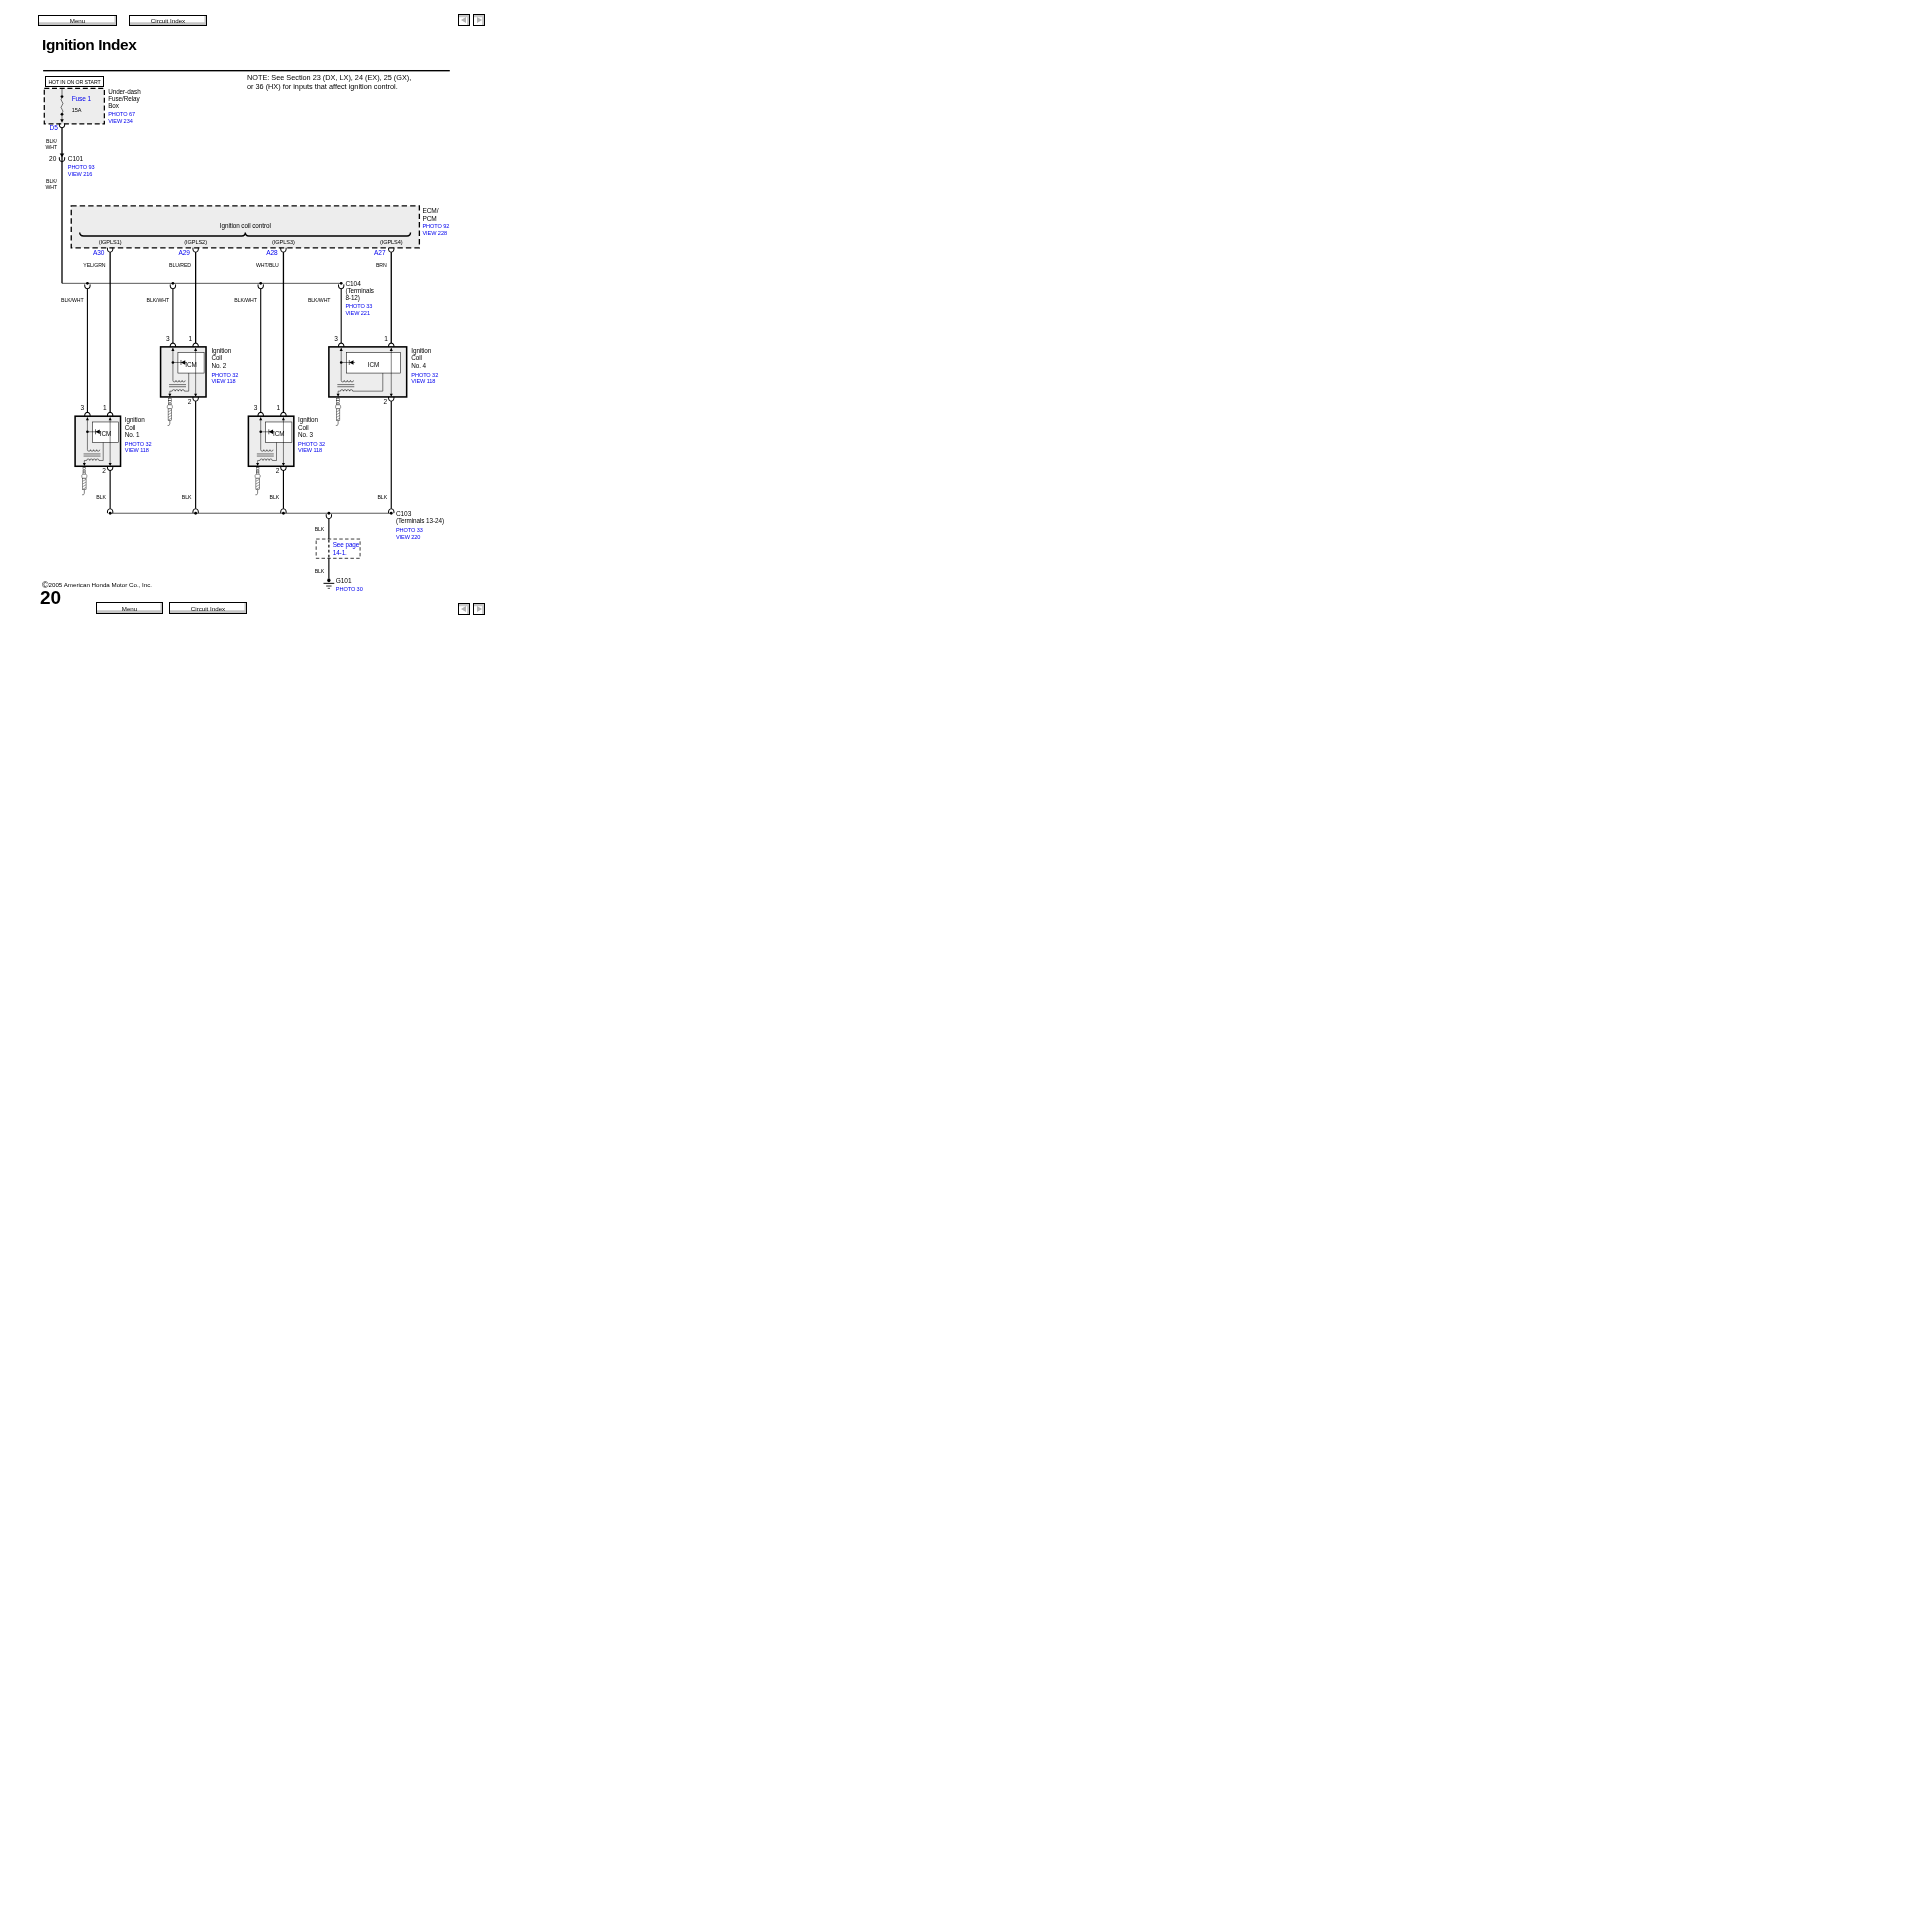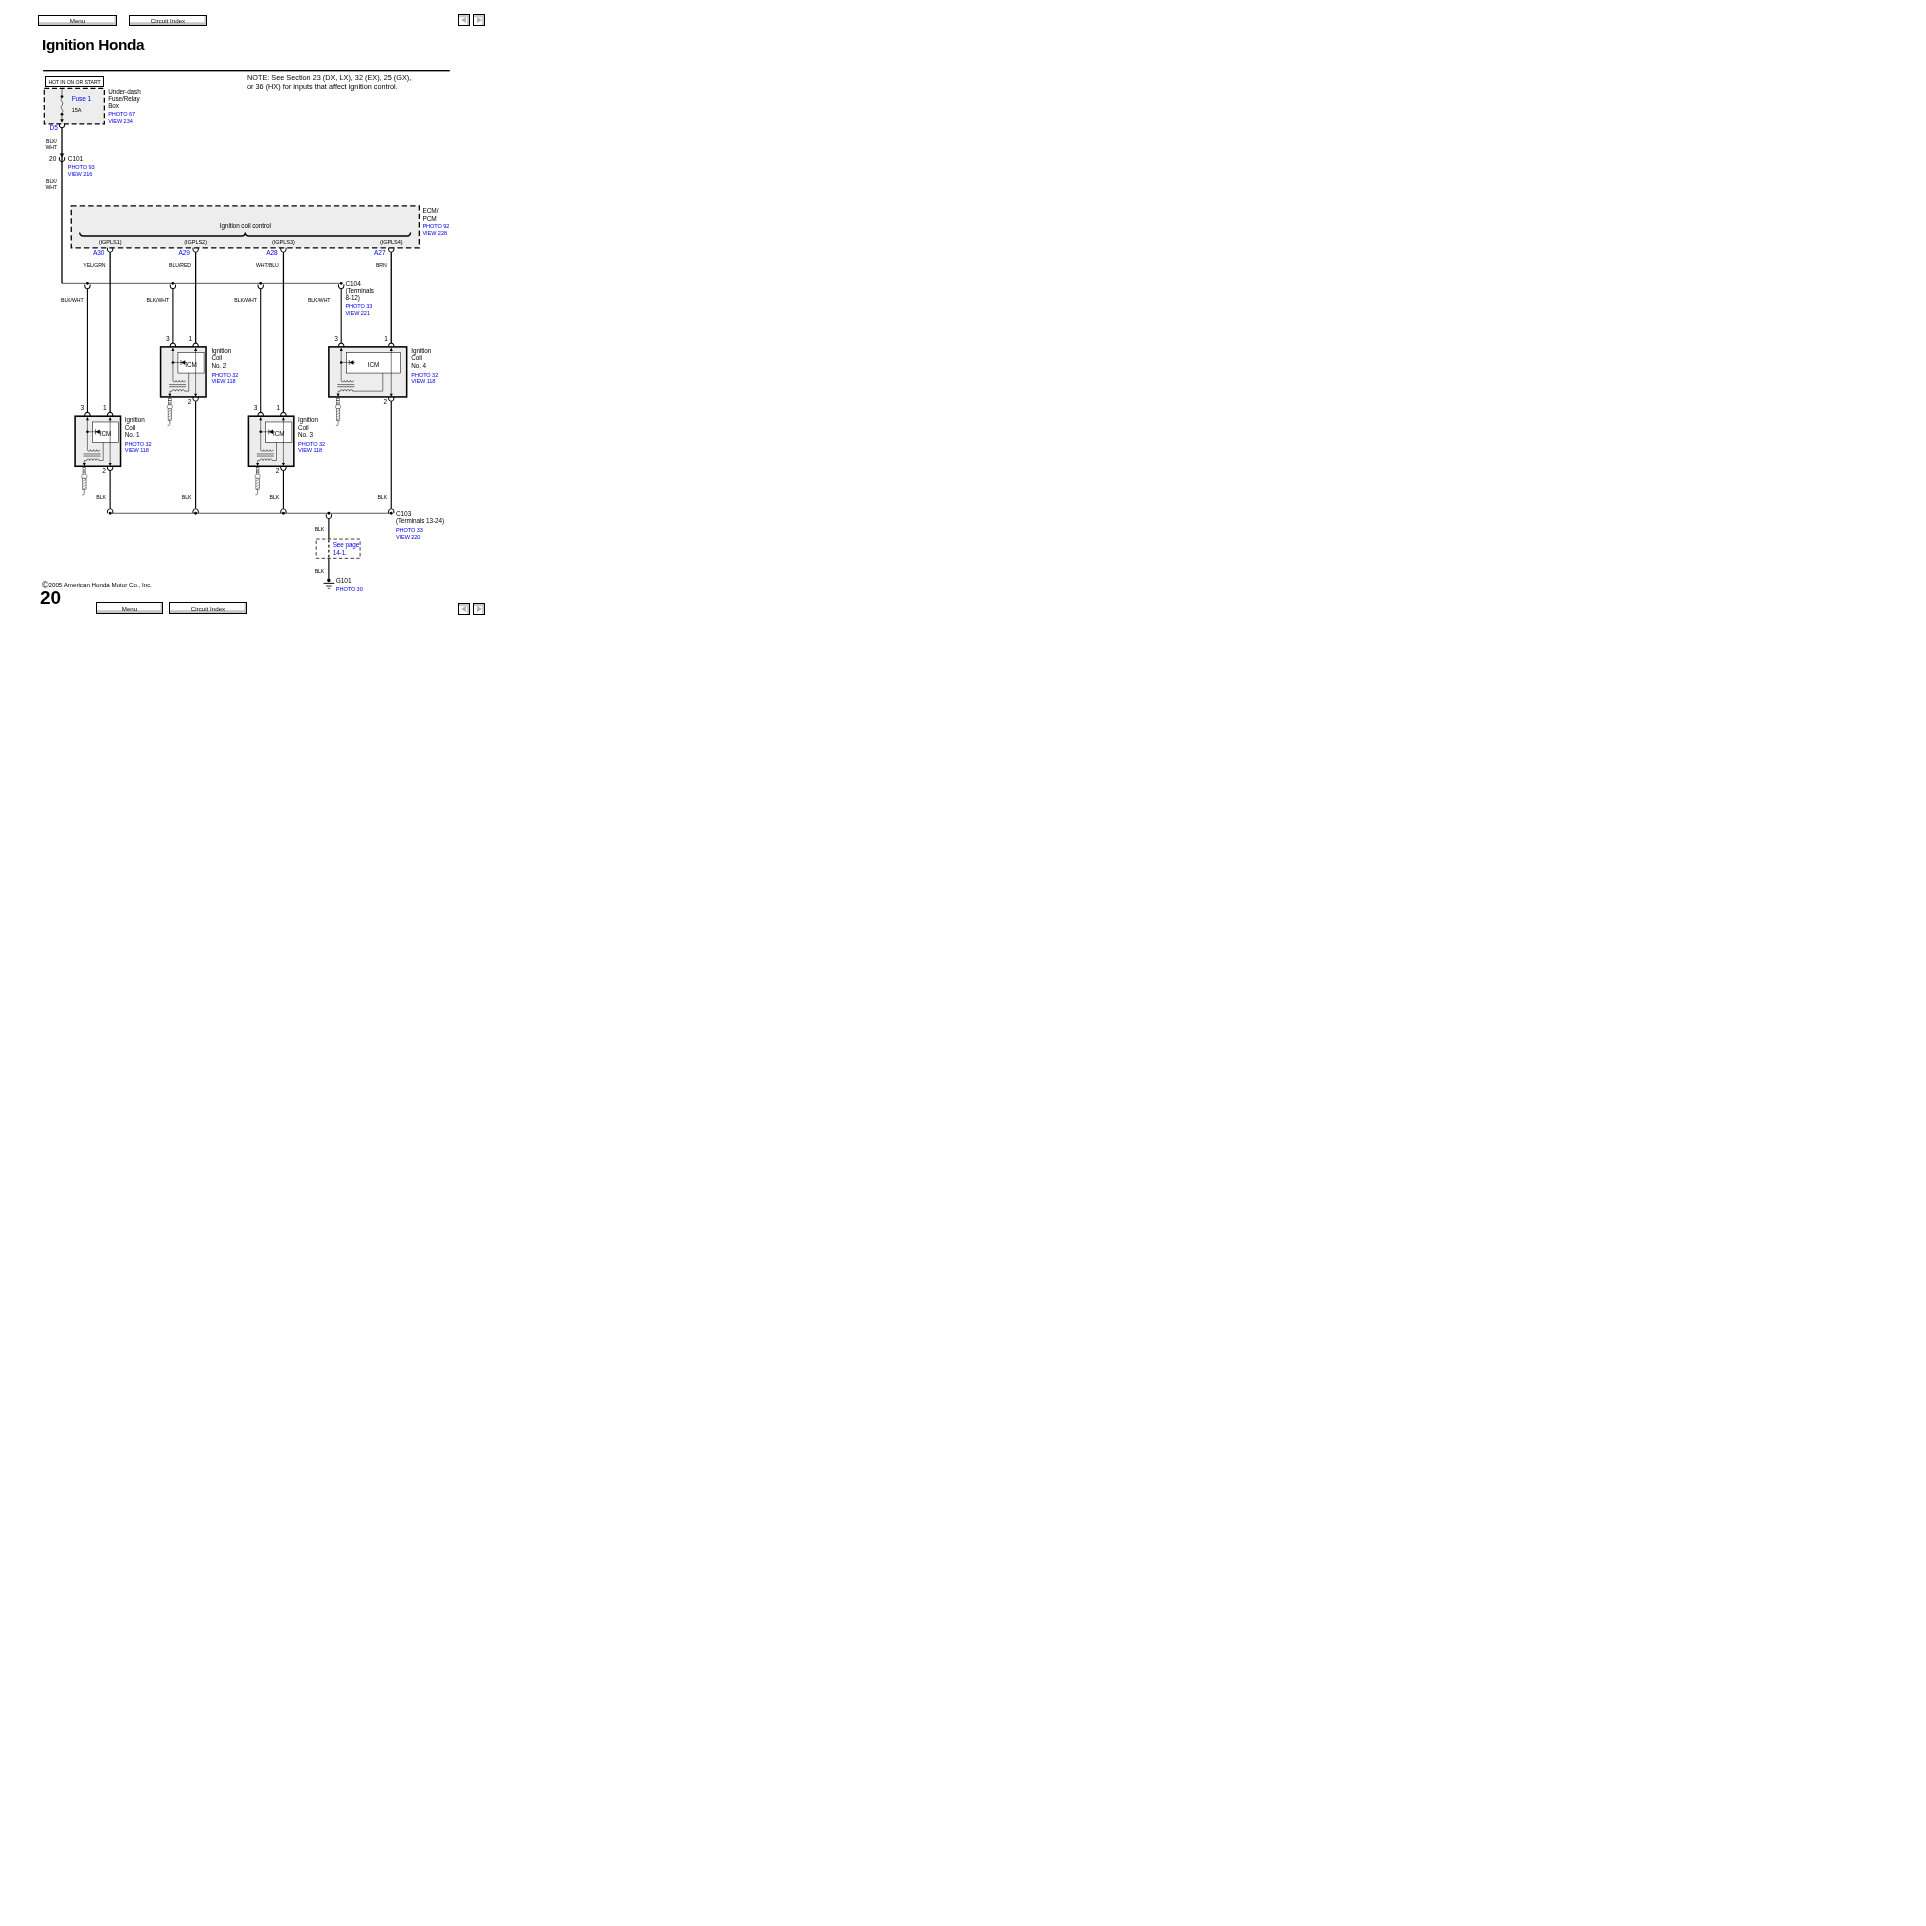--- a/index.html
+++ b/index.html
@@ -39,24 +39,24 @@
 
   <div class="btn" style="left:38px;top:14.6px;width:77px;height:9.2px;">Menu</div>
   <div class="btn" style="left:129px;top:14.6px;width:76px;height:9.2px;">Circuit Index</div>
   <div class="navbtn" style="left:458px;top:14px;">
     <span class="tri tri-left"></span>
   </div>
   <div class="navbtn" style="left:473px;top:14px;">
     <span class="tri tri-right"></span>
   </div>
 
-  <div id="page-title">Ignition Honda</div>
+  <div id="page-title">Ignition Index</div>
 
   <div id="note">
-    <div>NOTE: See Section 23 (DX, LX), 32 (EX), 25 (GX),</div>
+    <div>NOTE: See Section 23 (DX, LX), 24 (EX), 25 (GX),</div>
     <div>or 36 (HX) for inputs that affect ignition control.</div>
   </div>
 
   <div id="hot-box">HOT IN ON OR START</div>
 
   <svg id="diagram-svg" width="491" height="636" viewBox="0 0 1275 1650">
     <defs>
 
       <path id="fork-up" d="M -7,-10.5 C -7.5,-4 -3,-0.5 0,0 C 3,-0.5 7.5,-4 7,-10.5" fill="none" stroke="#000" stroke-width="2.6" stroke-linecap="round"></path>
 

